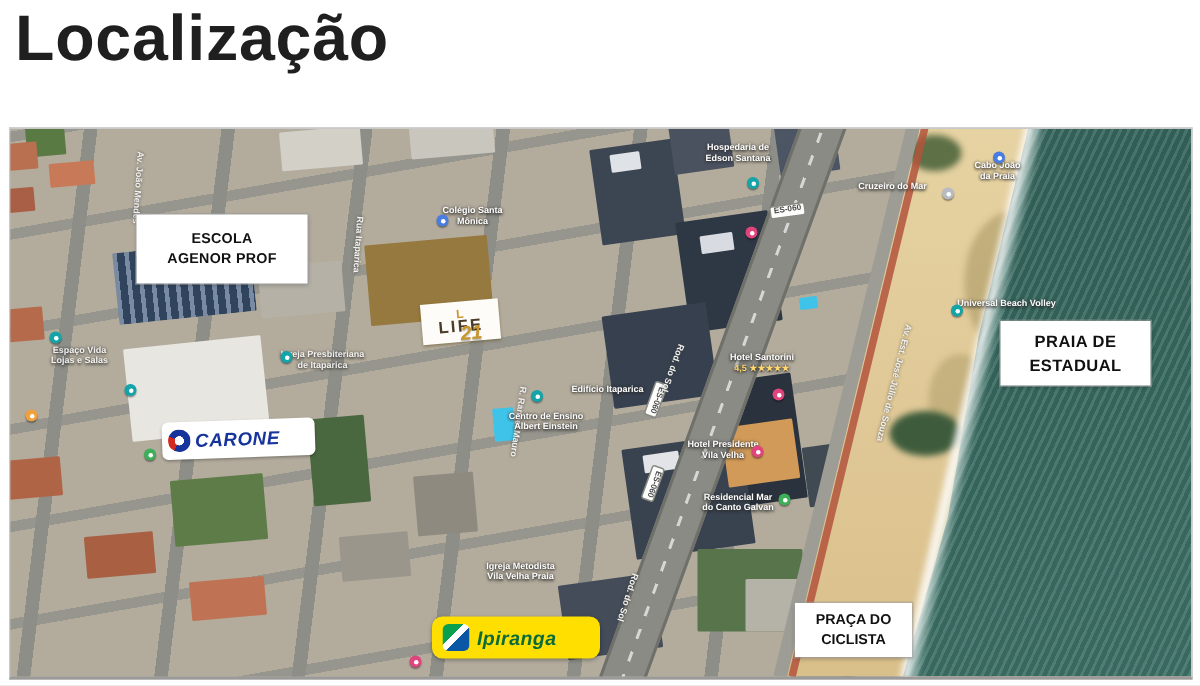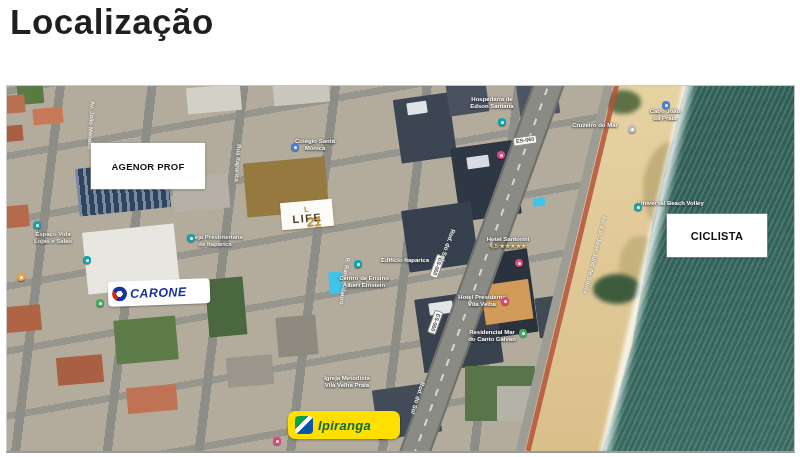--- a/index.html
+++ b/index.html
@@ -1,20 +1,20 @@
 <!DOCTYPE html>
 <html><head>
 <meta charset="utf-8">
 <style>
   html,body{margin:0;padding:0;background:#ffffff;}
   body{width:800px;height:457px;position:relative;overflow:hidden;
        font-family:"Liberation Sans", sans-serif;}
 
   
-  .slide-title{position:absolute;left:10px;top:2px;font-size:35px;font-weight:bold;
+  .slide-title{position:absolute;left:10px;top:2px;font-size:43px;font-weight:bold;
     color:#1f1f1f;letter-spacing:.5px;}
 
   
   .map{position:absolute;left:6px;top:85px;width:787px;height:365px;overflow:hidden;
     background:#b5ae9f;border:1px solid #c9c9c9;border-bottom:2px solid #9a9a9a;}
 
   
   .city{position:absolute;left:-30px;top:-30px;width:720px;height:430px;
     background-color:#b3ac9d;
     background-image:
@@ -233,23 +233,29 @@
     <span class="life-text">LIFE</span>
   </div>
   <span class="life-21">21</span>
 
   <div class="ipiranga">
     <div class="ipiranga-icon"></div>
     <span class="ipiranga-text">Ipiranga</span>
   </div>
 
   <div class="callout c-escola">
+    <div>ESCOLA</div>
     <div>AGENOR PROF</div>
   </div>
   <div class="callout c-praia">
+    <div>PRAIA DE</div>
+    <div>ESTADUAL</div>
+  </div>
+  <div class="callout c-praca">
+    <div>PRAÇA DO</div>
     <div>CICLISTA</div>
   </div>
 <div class="pin" style="left: 491px; top: 32px; background: rgb(18, 164, 168);"></div>
     <div class="pin" style="left: 347px; top: 174px; background: rgb(18, 164, 168);"></div>
     <div class="pin" style="left: 180px; top: 148px; background: rgb(18, 164, 168);"></div>
     <div class="pin" style="left: 627px; top: 117px; background: rgb(18, 164, 168);"></div>
     <div class="pin" style="left: 76px; top: 170px; background: rgb(18, 164, 168);"></div>
     <div class="pin" style="left: 26px; top: 135px; background: rgb(18, 164, 168);"></div>
     <div class="pin" style="left: 490px; top: 65px; background: rgb(224, 68, 124);"></div>
     <div class="pin" style="left: 508px; top: 173px; background: rgb(224, 68, 124);"></div>

